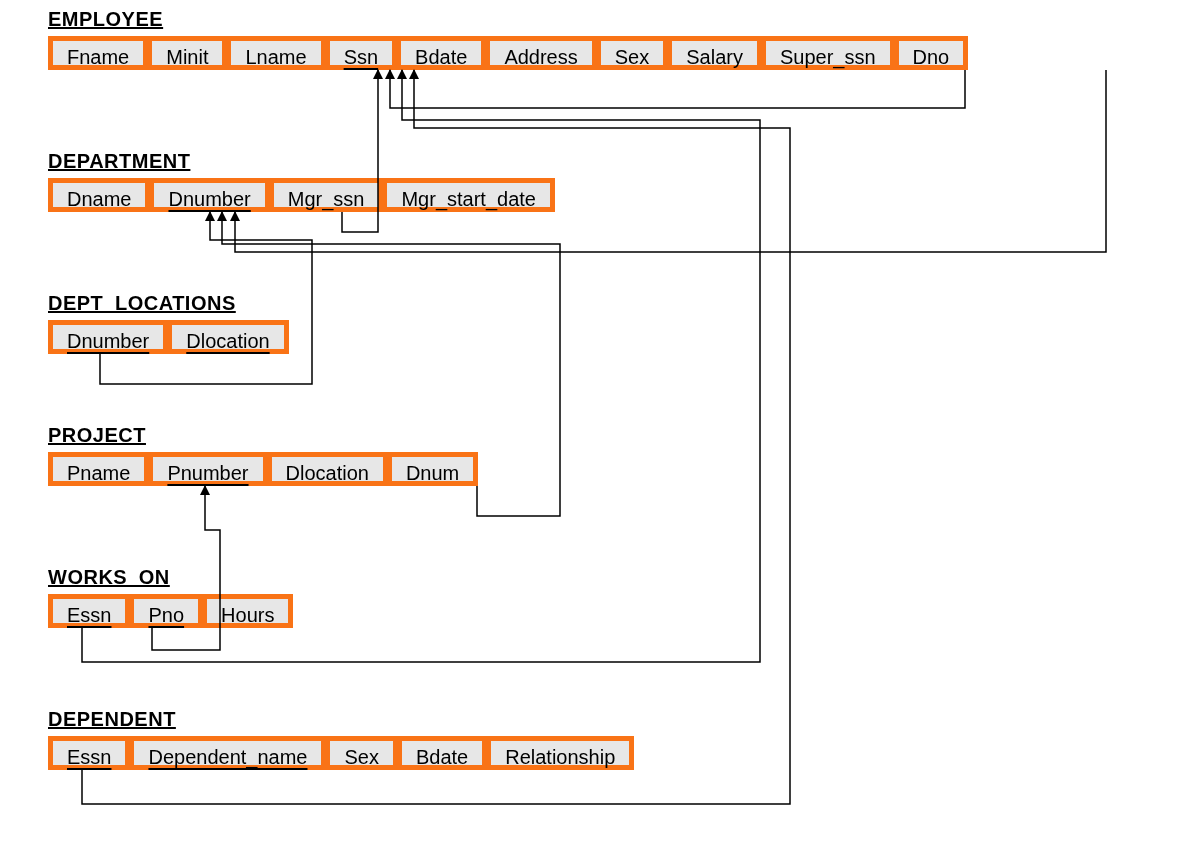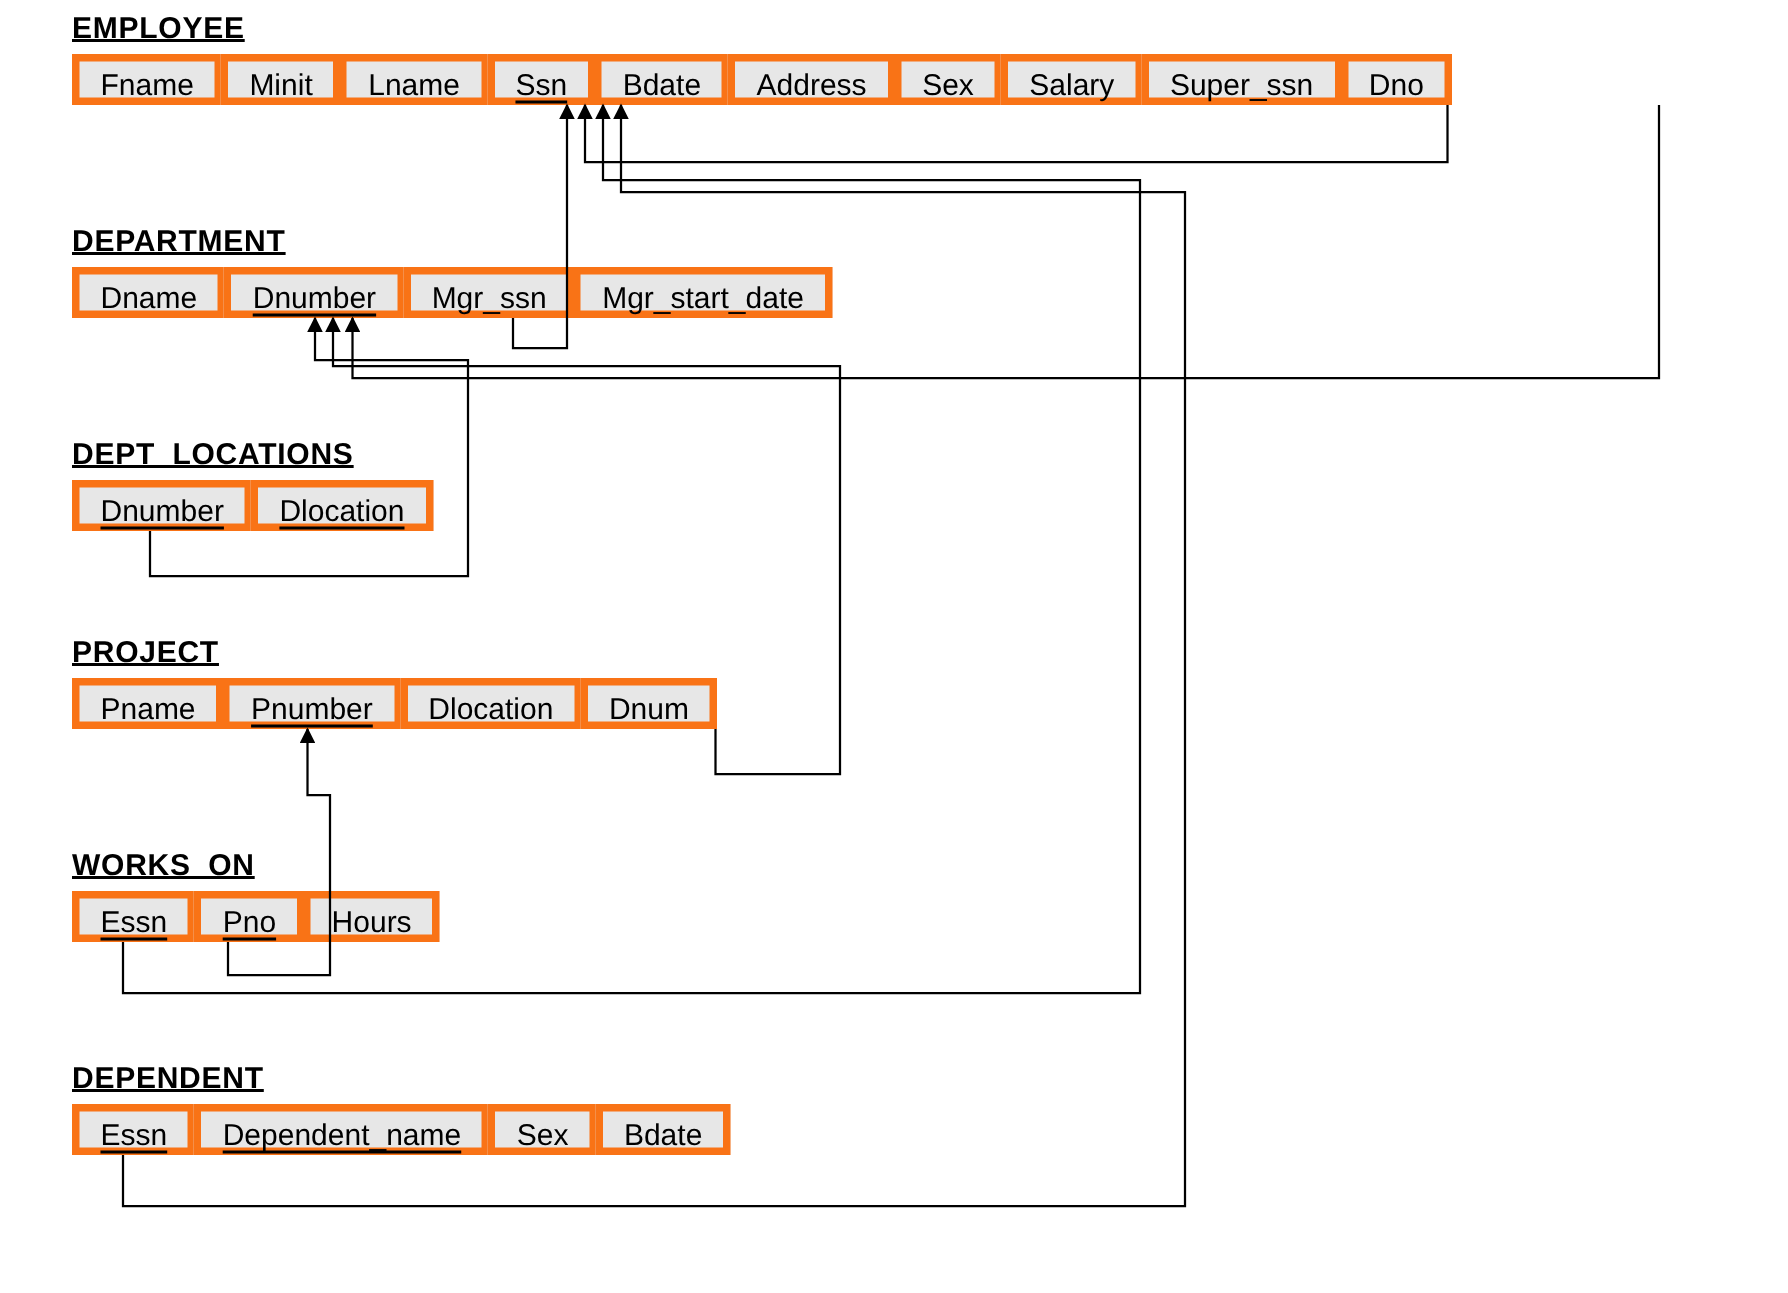--- a/index.html
+++ b/index.html
@@ -98,20 +98,21 @@
     <div class="cell underline">Pno</div>
     <div class="cell">Hours</div>
   </div>
 
   <div class="title" style="left:48px; top:708px;">DEPENDENT</div>
   <div class="row" style="left:48px; top:736px;">
     <div class="cell underline">Essn</div>
     <div class="cell underline">Dependent_name</div>
     <div class="cell">Sex</div>
     <div class="cell">Bdate</div>
+    <div class="cell">Relationship</div>
   </div>
 
   <svg class="overlay" viewBox="0 0 1192 862">
     <defs>
       <marker id="arrow" viewBox="0 0 10 10" refX="9" refY="5" markerWidth="7" markerHeight="7" orient="auto-start-reverse">
         <path d="M 0 0 L 10 5 L 0 10 z" fill="#000"></path>
       </marker>
     </defs>
     <g stroke="#000" stroke-width="1.5" fill="none">
 

